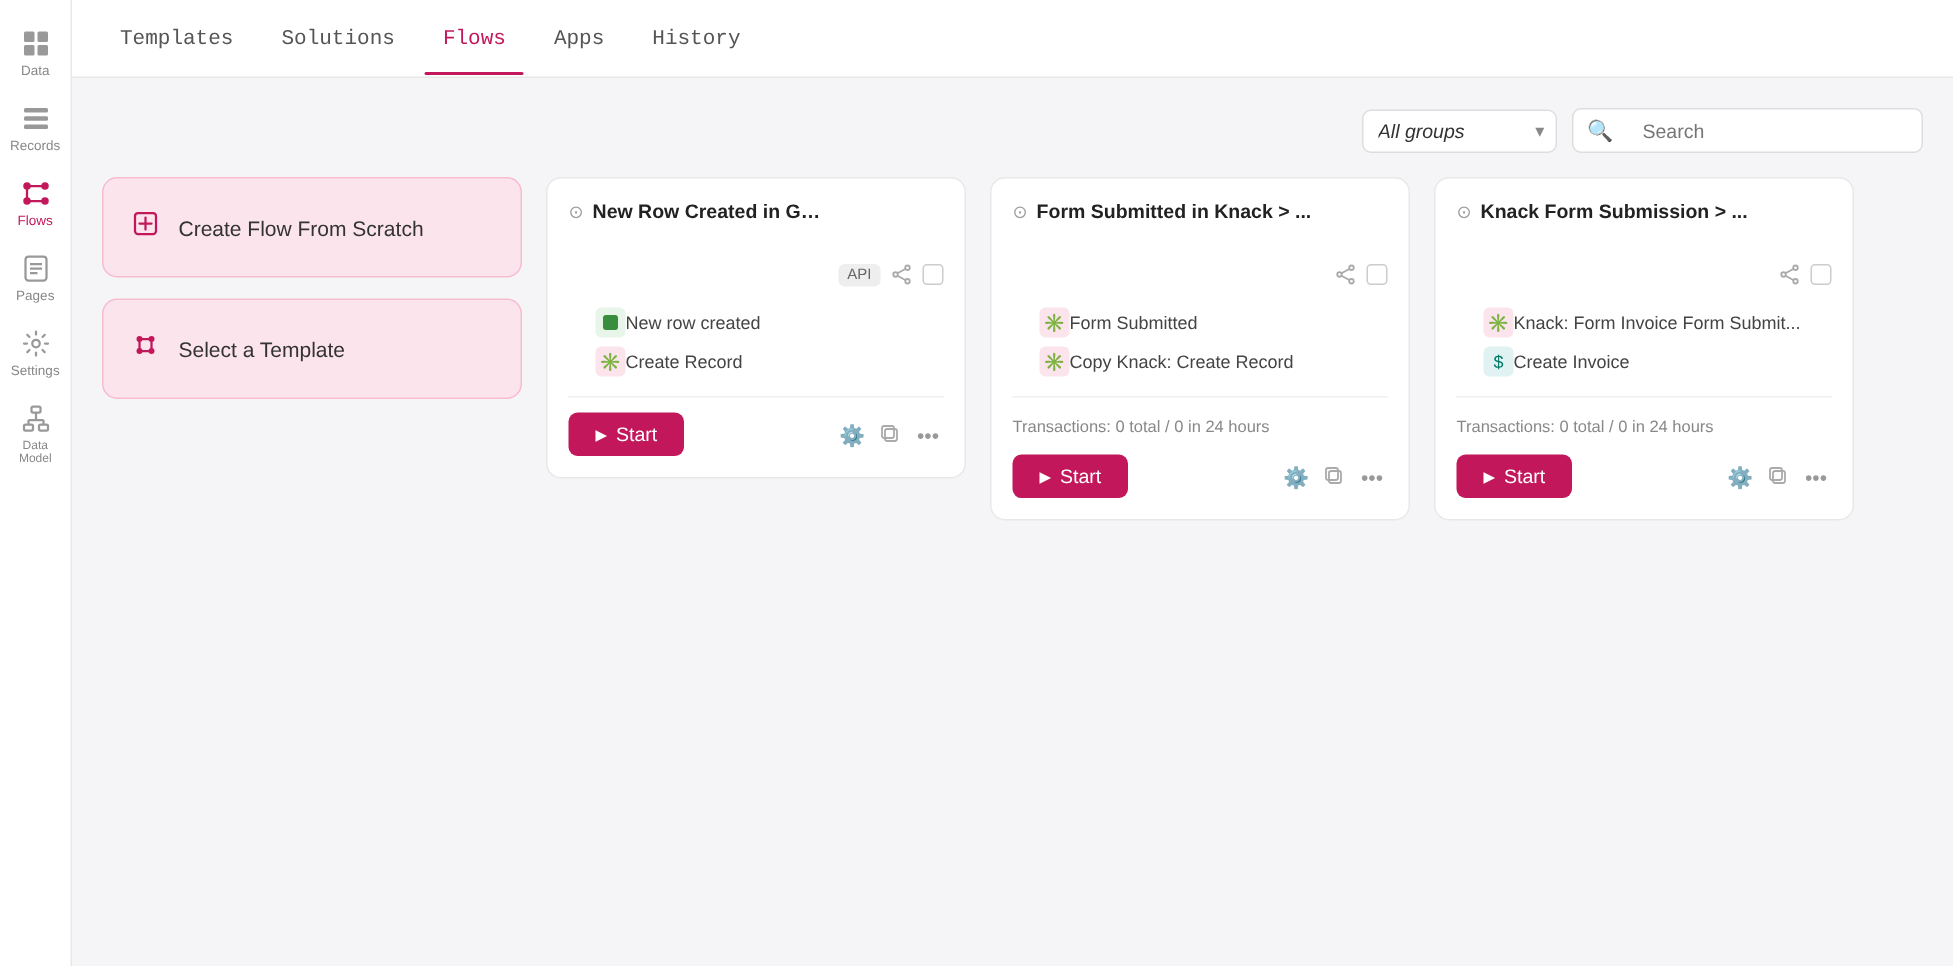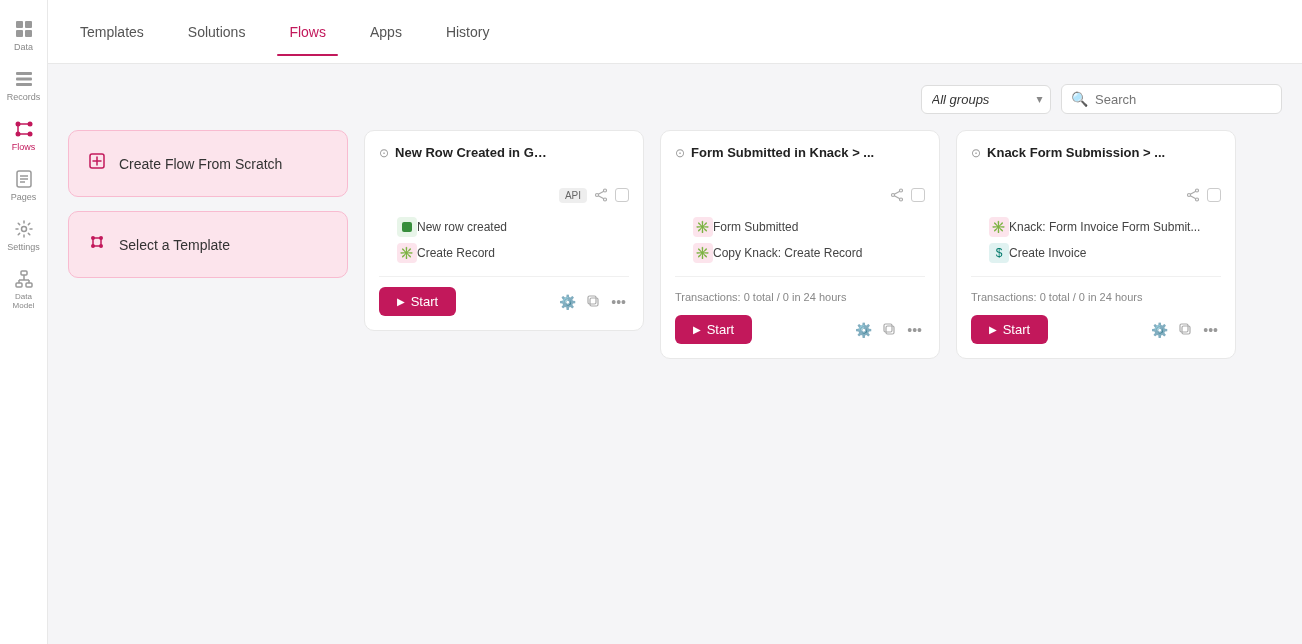--- a/index.html
+++ b/index.html
@@ -37,22 +37,23 @@
     
     .main { flex: 1; display: flex; flex-direction: column; overflow: hidden; }
 
     
     .top-nav {
       background: #fff;
       border-bottom: 1px solid #e8e8e8;
       display: flex;
       align-items: center;
       padding: 0 20px;
-      height: 64px;
-      gap: 20px;
+      height: 52px;
+      gap: 8px;
+      font-family: Liberation Mono, monospace;
     }
     .nav-item {
       padding: 8px 12px;
       font-size: 14px;
       color: #555;
       cursor: pointer;
       border-radius: 4px;
       position: relative;
     }
     .nav-item.active { color: #c2185b; font-weight: 500; }
@@ -113,20 +114,21 @@
       padding: 6px 10px;
       gap: 6px;
       min-width: 180px;
     }
     .search-box input {
       border: none;
       outline: none;
       font-size: 13px;
       color: #8b5cf6;
       width: 100%;
+      margin-left: 13px;
     }
     .search-icon-sm { color: #999; font-size: 14px; }
 
     
     .cards-row {
       display: flex;
       gap: 16px;
       align-items: flex-start;
     }
 

